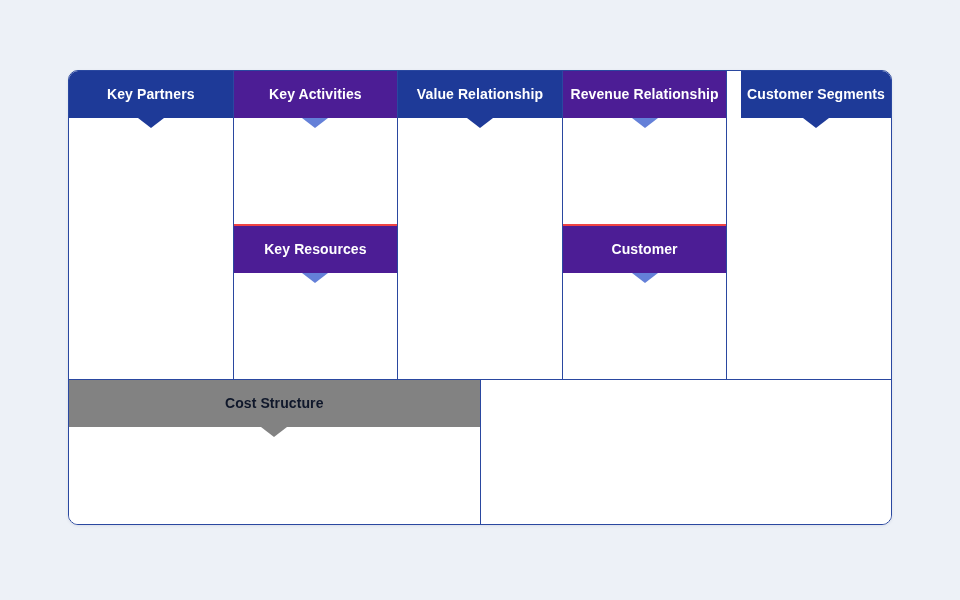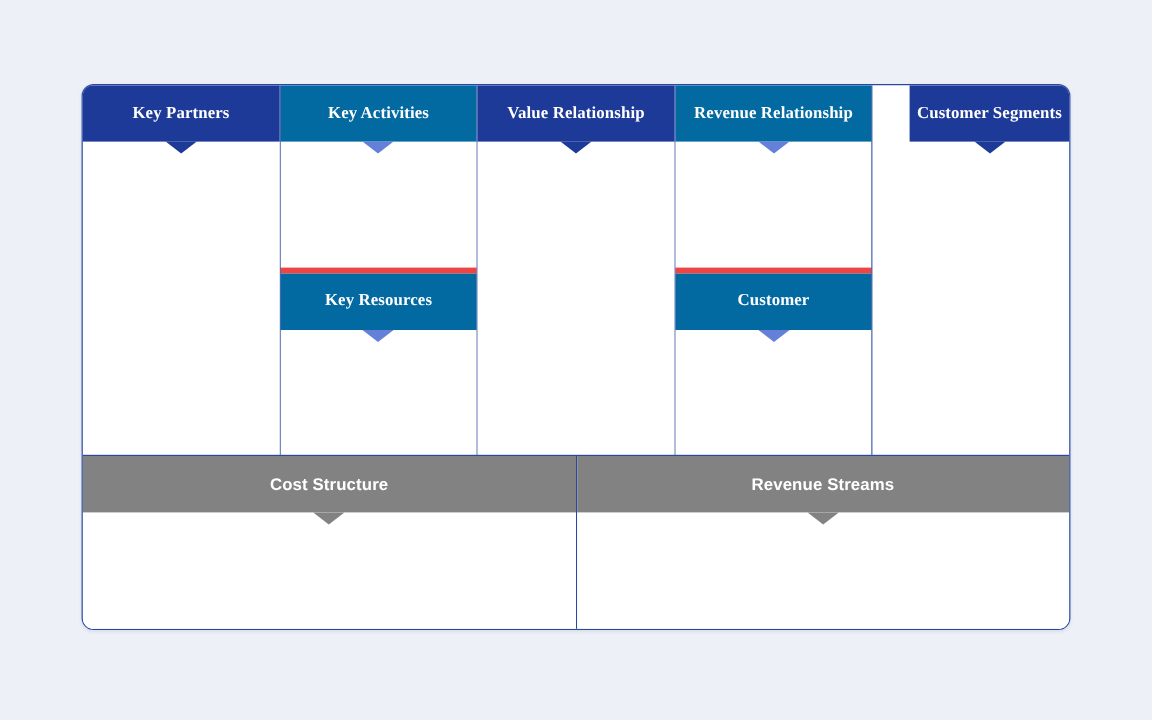--- a/index.html
+++ b/index.html
@@ -56,21 +56,21 @@
     min-width: 0;
   }
   .col:last-child { border-right: none; align-items: flex-end; }
 
   
   .section {
     display: flex;
     flex-direction: column;
     min-height: 0;
   }
-  .section.grow { flex: 1 1 0; font-family: Liberation Serif, serif; }
+  .section.grow { flex: 1 1 0; }
 
   .bar {
     position: relative;
     height: 47px;
     flex: 0 0 47px;
     display: flex;
     align-items: center;
     justify-content: center;
     text-align: center;
     color: #ffffff;
@@ -90,33 +90,33 @@
     bottom: -10px;
     transform: translateX(-50%);
     width: 0; height: 0;
     border-left: 13px solid transparent;
     border-right: 13px solid transparent;
     border-top: 10px solid currentColor;
   }
 
   .bar.dark  { background: #1e3a98; color:#fff; }
   .bar.dark::after  { border-top-color: #1e3a98; }
-  .bar.light { background: #0369a1; color:#fff; }
+  .bar.light { background: #4c1d95; color:#fff; }
   .bar.light::after { border-top-color: #6480d8; }
-  .bar.gray  { background: #828282; color:#ffffff; }
+  .bar.gray  { background: #828282; color:#0f172a; }
   .bar.gray::after  { border-top-color: #828282; }
 
   .body-area {
     flex: 1 1 0;
     background: #ffffff;
     min-height: 0;
   }
 
   
-  .section.lower-half { border-top: 5px solid #ef4444; }
+  .section.lower-half { border-top: 2px solid #ef4444; }
 
   
   .lower {
     position: absolute;
     left: 0;
     top: 308px;
     width: 100%;
     height: 147px;
     display: flex;
     border-top: 1px solid #2a48a0;
@@ -189,19 +189,18 @@
   </div>
 
   <div class="lower">
 
     <div class="wide-col">
       <div class="bar gray">Cost Structure</div>
       <div class="body-area"></div>
     </div>
 
     <div class="wide-col">
-      <div class="bar gray">Revenue Streams</div>
       <div class="body-area"></div>
     </div>
 
   </div>
 
 </div>
 
 </body></html>

